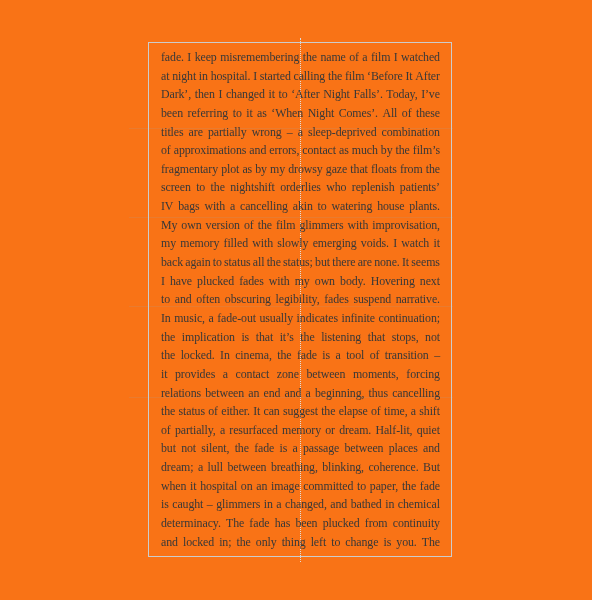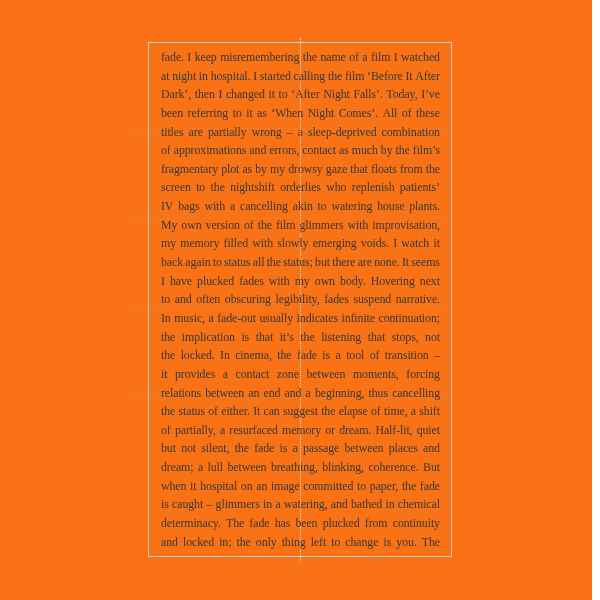--- a/index.html
+++ b/index.html
@@ -366,21 +366,21 @@
           <span>the</span>
           <span>fade</span>
         </div>
         <div class="line">
           <span>is</span>
           <span>caught</span>
           <span>–</span>
           <span>glimmers</span>
           <span>in</span>
           <span>a</span>
-          <span>watering,</span>
+          <span>changed,</span>
           <span>and</span>
           <span>bathed</span>
           <span>in</span>
           <span>chemical</span>
         </div>
         <div class="line">
           <span>determinacy.</span>
           <span>The</span>
           <span>fade</span>
           <span>has</span>

